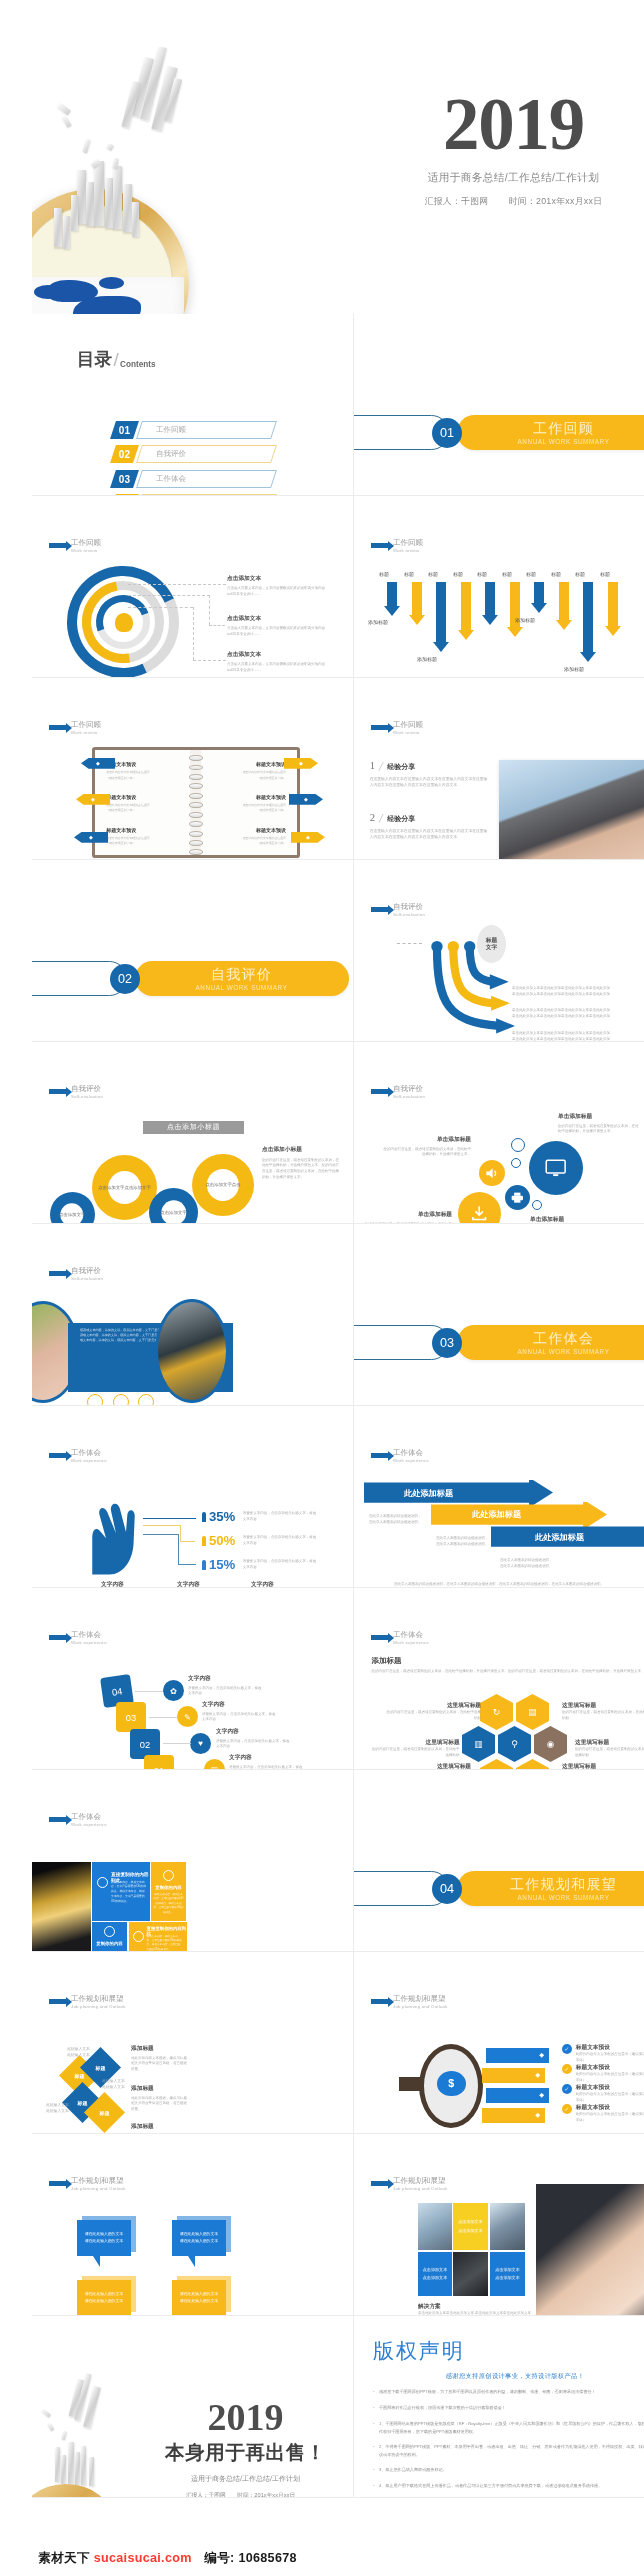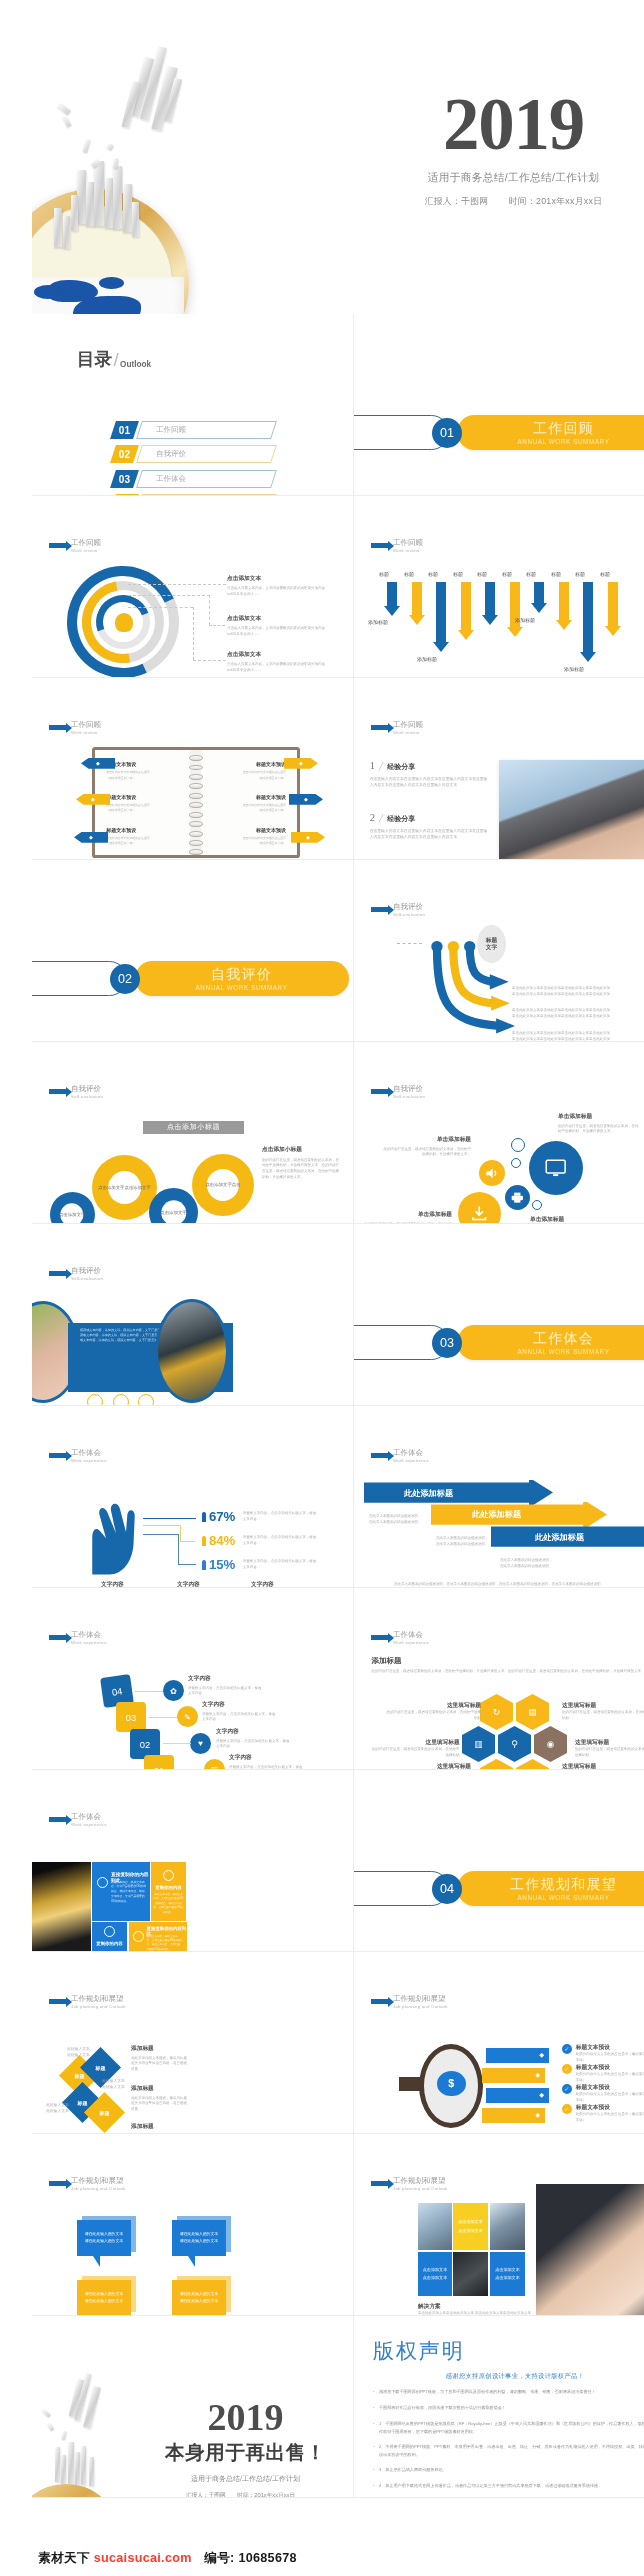--- a/index.html
+++ b/index.html
@@ -252,21 +252,21 @@
       </div>
     </div>
   </div>
 
   <div class="grid">
 
     <div class="slide">
       <div class="toc-title">
         <span class="cn">目录</span>
         <span class="slash">/</span>
-        <span class="en">Outlook</span>
+        <span class="en">Contents</span>
       </div>
       <div class="toc-list">
         <div class="toc-row toc-blue">
           <div class="toc-num">
               <span>01</span>
             </div>
           <div class="toc-bar">
               <span>工作回顾</span>
             </div>
         </div>
@@ -668,26 +668,26 @@
       <div class="lead-line" style="left:111px;top:112px;width:53px;border-top:0.9px solid #1767ab;"></div>
       <div class="lead-line" style="left:111px;top:119px;width:38px;border-top:0.9px solid #f0cf74;"></div>
       <div class="lead-vert" style="left:148px;top:119px;height:15.7px;border-left:0.9px solid #f0cf74;"></div>
       <div class="lead-line" style="left:148px;top:135px;width:15px;border-top:0.9px solid #f0cf74;"></div>
       <div class="lead-line" style="left:111px;top:128px;width:35px;border-top:0.9px solid #4e89b4;"></div>
       <div class="lead-vert" style="left:146px;top:128px;height:30px;border-left:0.9px solid #4e89b4;"></div>
       <div class="lead-line" style="left:146px;top:158px;width:17.6px;border-top:0.9px solid #4e89b4;"></div>
 
       <div style="position:absolute;left:170px;top:103px;display:flex;align-items:center;gap:2.5px;">
         <div style="width:4.4px;height:10px;border-radius:1.9px 1.9px 0 0;background:#1767ab;"></div>
-        <div style="font-size:13.2px;font-weight:700;color:#1767ab;">67%</div>
+        <div style="font-size:13.2px;font-weight:700;color:#1767ab;">35%</div>
         <div class="bodytxt" style="width:75px;margin-left:5px;">请替换文字内容，点击添加相关标题文字，修改文字内容</div>
       </div>
       <div style="position:absolute;left:170px;top:127px;display:flex;align-items:center;gap:2.5px;">
         <div style="width:4.4px;height:10px;border-radius:1.9px 1.9px 0 0;background:#f5b914;"></div>
-        <div style="font-size:13.2px;font-weight:700;color:#f5b914;">84%</div>
+        <div style="font-size:13.2px;font-weight:700;color:#f5b914;">50%</div>
         <div class="bodytxt" style="width:75px;margin-left:5px;">请替换文字内容，点击添加相关标题文字，修改文字内容</div>
       </div>
       <div style="position:absolute;left:170px;top:151px;display:flex;align-items:center;gap:2.5px;">
         <div style="width:4.4px;height:10px;border-radius:1.9px 1.9px 0 0;background:#2f7fd0;"></div>
         <div style="font-size:13.2px;font-weight:700;color:#2f7fd0;">15%</div>
         <div class="bodytxt" style="width:75px;margin-left:5px;">请替换文字内容，点击添加相关标题文字，修改文字内容</div>
       </div>
 
       <div style="position:absolute;left:69px;top:175px;font-size:5.7px;font-weight:700;color:#4d4d4d;">文字内容</div>
       <div style="position:absolute;left:145px;top:175px;font-size:5.7px;font-weight:700;color:#4d4d4d;">文字内容</div>

